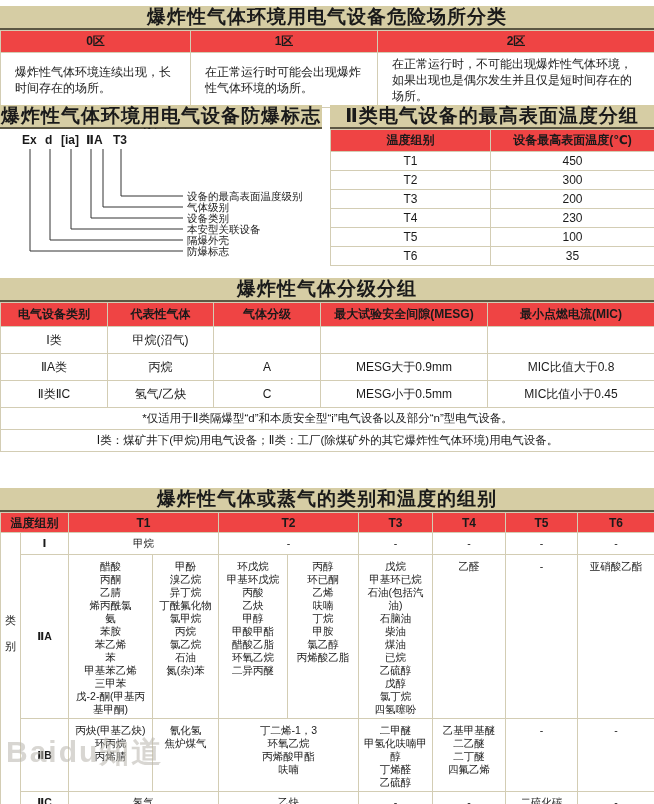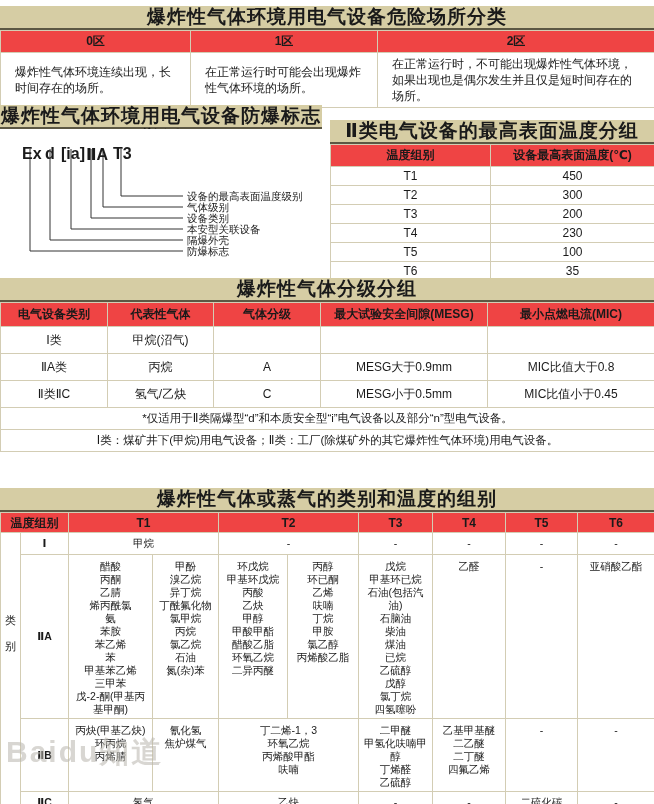--- a/index.html
+++ b/index.html
@@ -15,21 +15,21 @@
   td.txt{text-align:left;padding:3px 14px;line-height:16px;}
   td.lbl{font-weight:bold;}
   td.note{font-size:11.5px;}
   
   .big td{font-size:10.5px;line-height:13px;}
   .big tr.hdr td{font-size:12px;line-height:14px;}
   .big td.list{vertical-align:top;padding-top:5px;}
   .big td.side{vertical-align:middle;padding:0 0 80px 0;font-weight:normal;line-height:26px;font-size:11px;}
   
   .diagram{position:relative;height:136px;background:#ffffff;}
-  .tok{position:absolute;top:16px;font-size:16px;font-weight:bold;}
+  .tok{position:absolute;top:4px;font-size:12px;font-weight:bold;}
   .dlabel{position:absolute;font-size:10.5px;line-height:11px;white-space:nowrap;}
   .diagram svg{position:absolute;left:0;top:0;}
   .watermark{position:absolute;left:6px;top:732px;font-size:30px;font-weight:bold;
              color:#b9b6ae;opacity:.55;letter-spacing:2px;pointer-events:none;z-index:5;}
 </style>
 </head>
 <body>
 
 <div class="page">
 
@@ -74,21 +74,21 @@
       <span class="tok" style="left:113px">T3</span>
       <span class="dlabel" style="left:187px;top:62px">设备的最高表面温度级别</span>
       <span class="dlabel" style="left:187px;top:73px">气体级别</span>
       <span class="dlabel" style="left:187px;top:84px">设备类别</span>
       <span class="dlabel" style="left:187px;top:95px">本安型关联设备</span>
       <span class="dlabel" style="left:187px;top:106px">隔爆外壳</span>
       <span class="dlabel" style="left:187px;top:117px">防爆标志</span>
     </div>
   </div>
 
-  <div class="sec" style="top:120px;left:330px;width:324px">
+  <div class="sec" style="top:105px;left:330px;width:324px">
     <div class="bar">Ⅱ类电气设备的最高表面温度分组</div>
     <table>
       <colgroup>
           <col style="width:160px">
           <col style="width:164px">
         </colgroup>
       <tbody>
           <tr class="hdr" style="height:20px">
         <td>温度组别</td>
         <td>设备最高表面温度(℃)</td>

